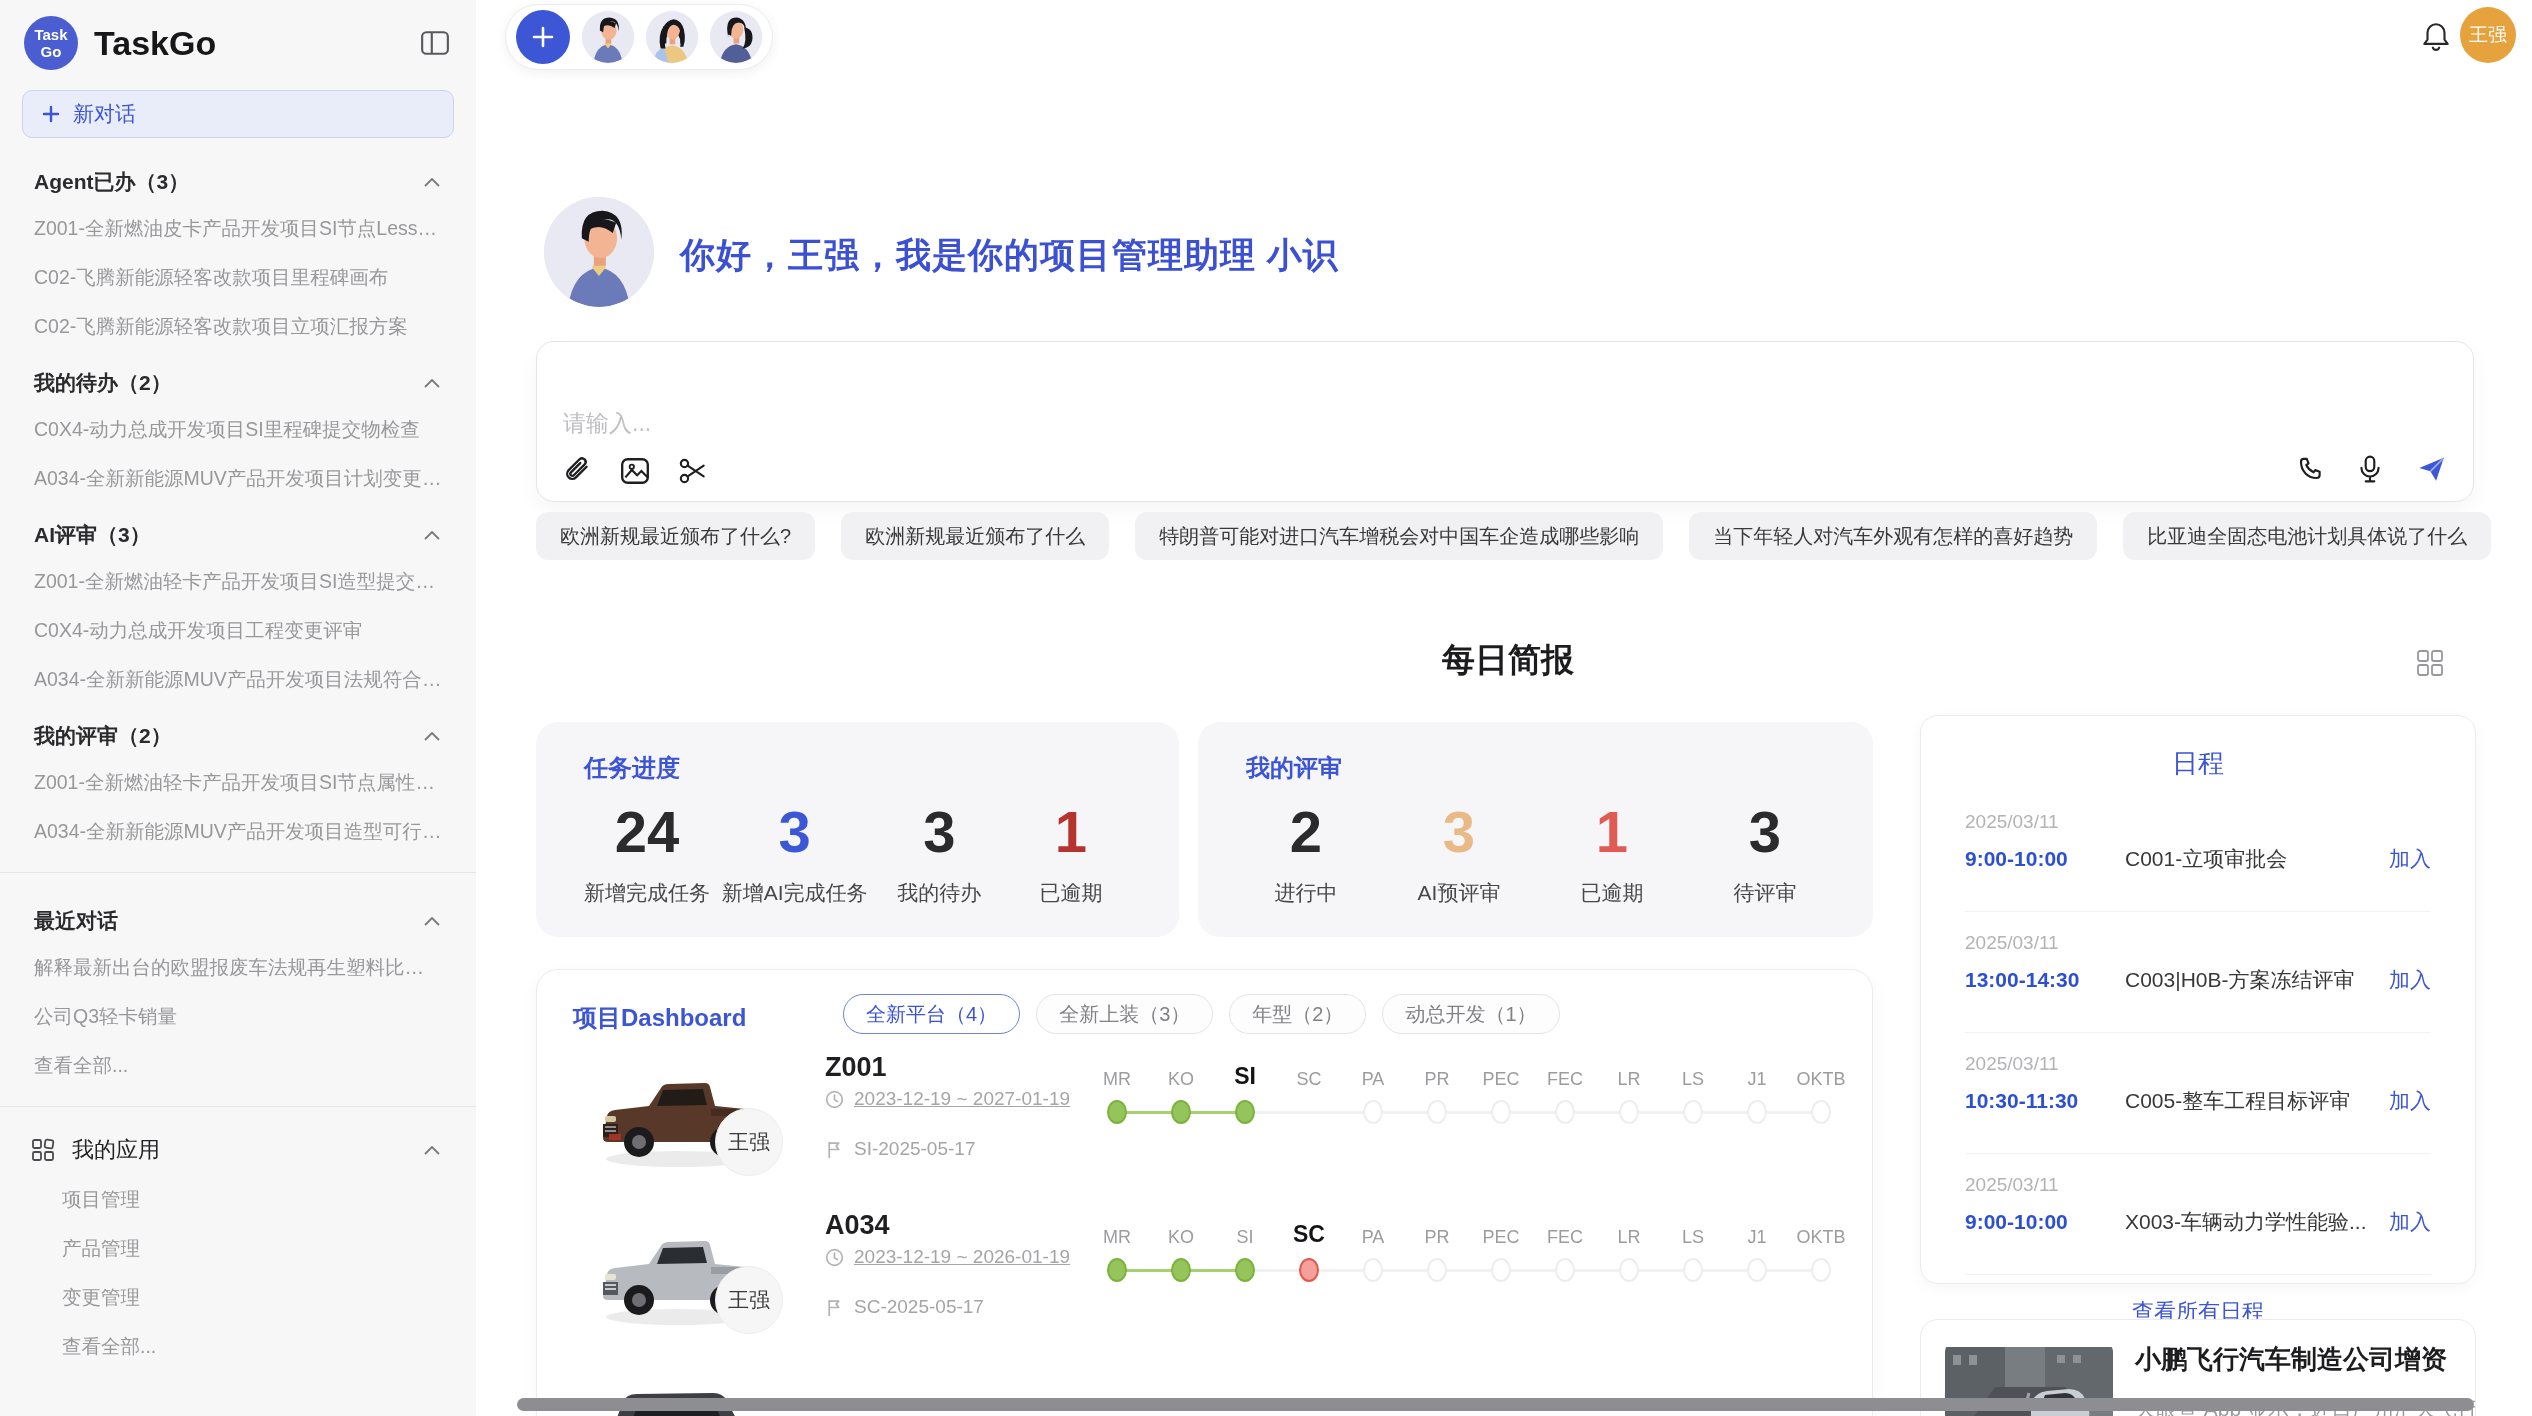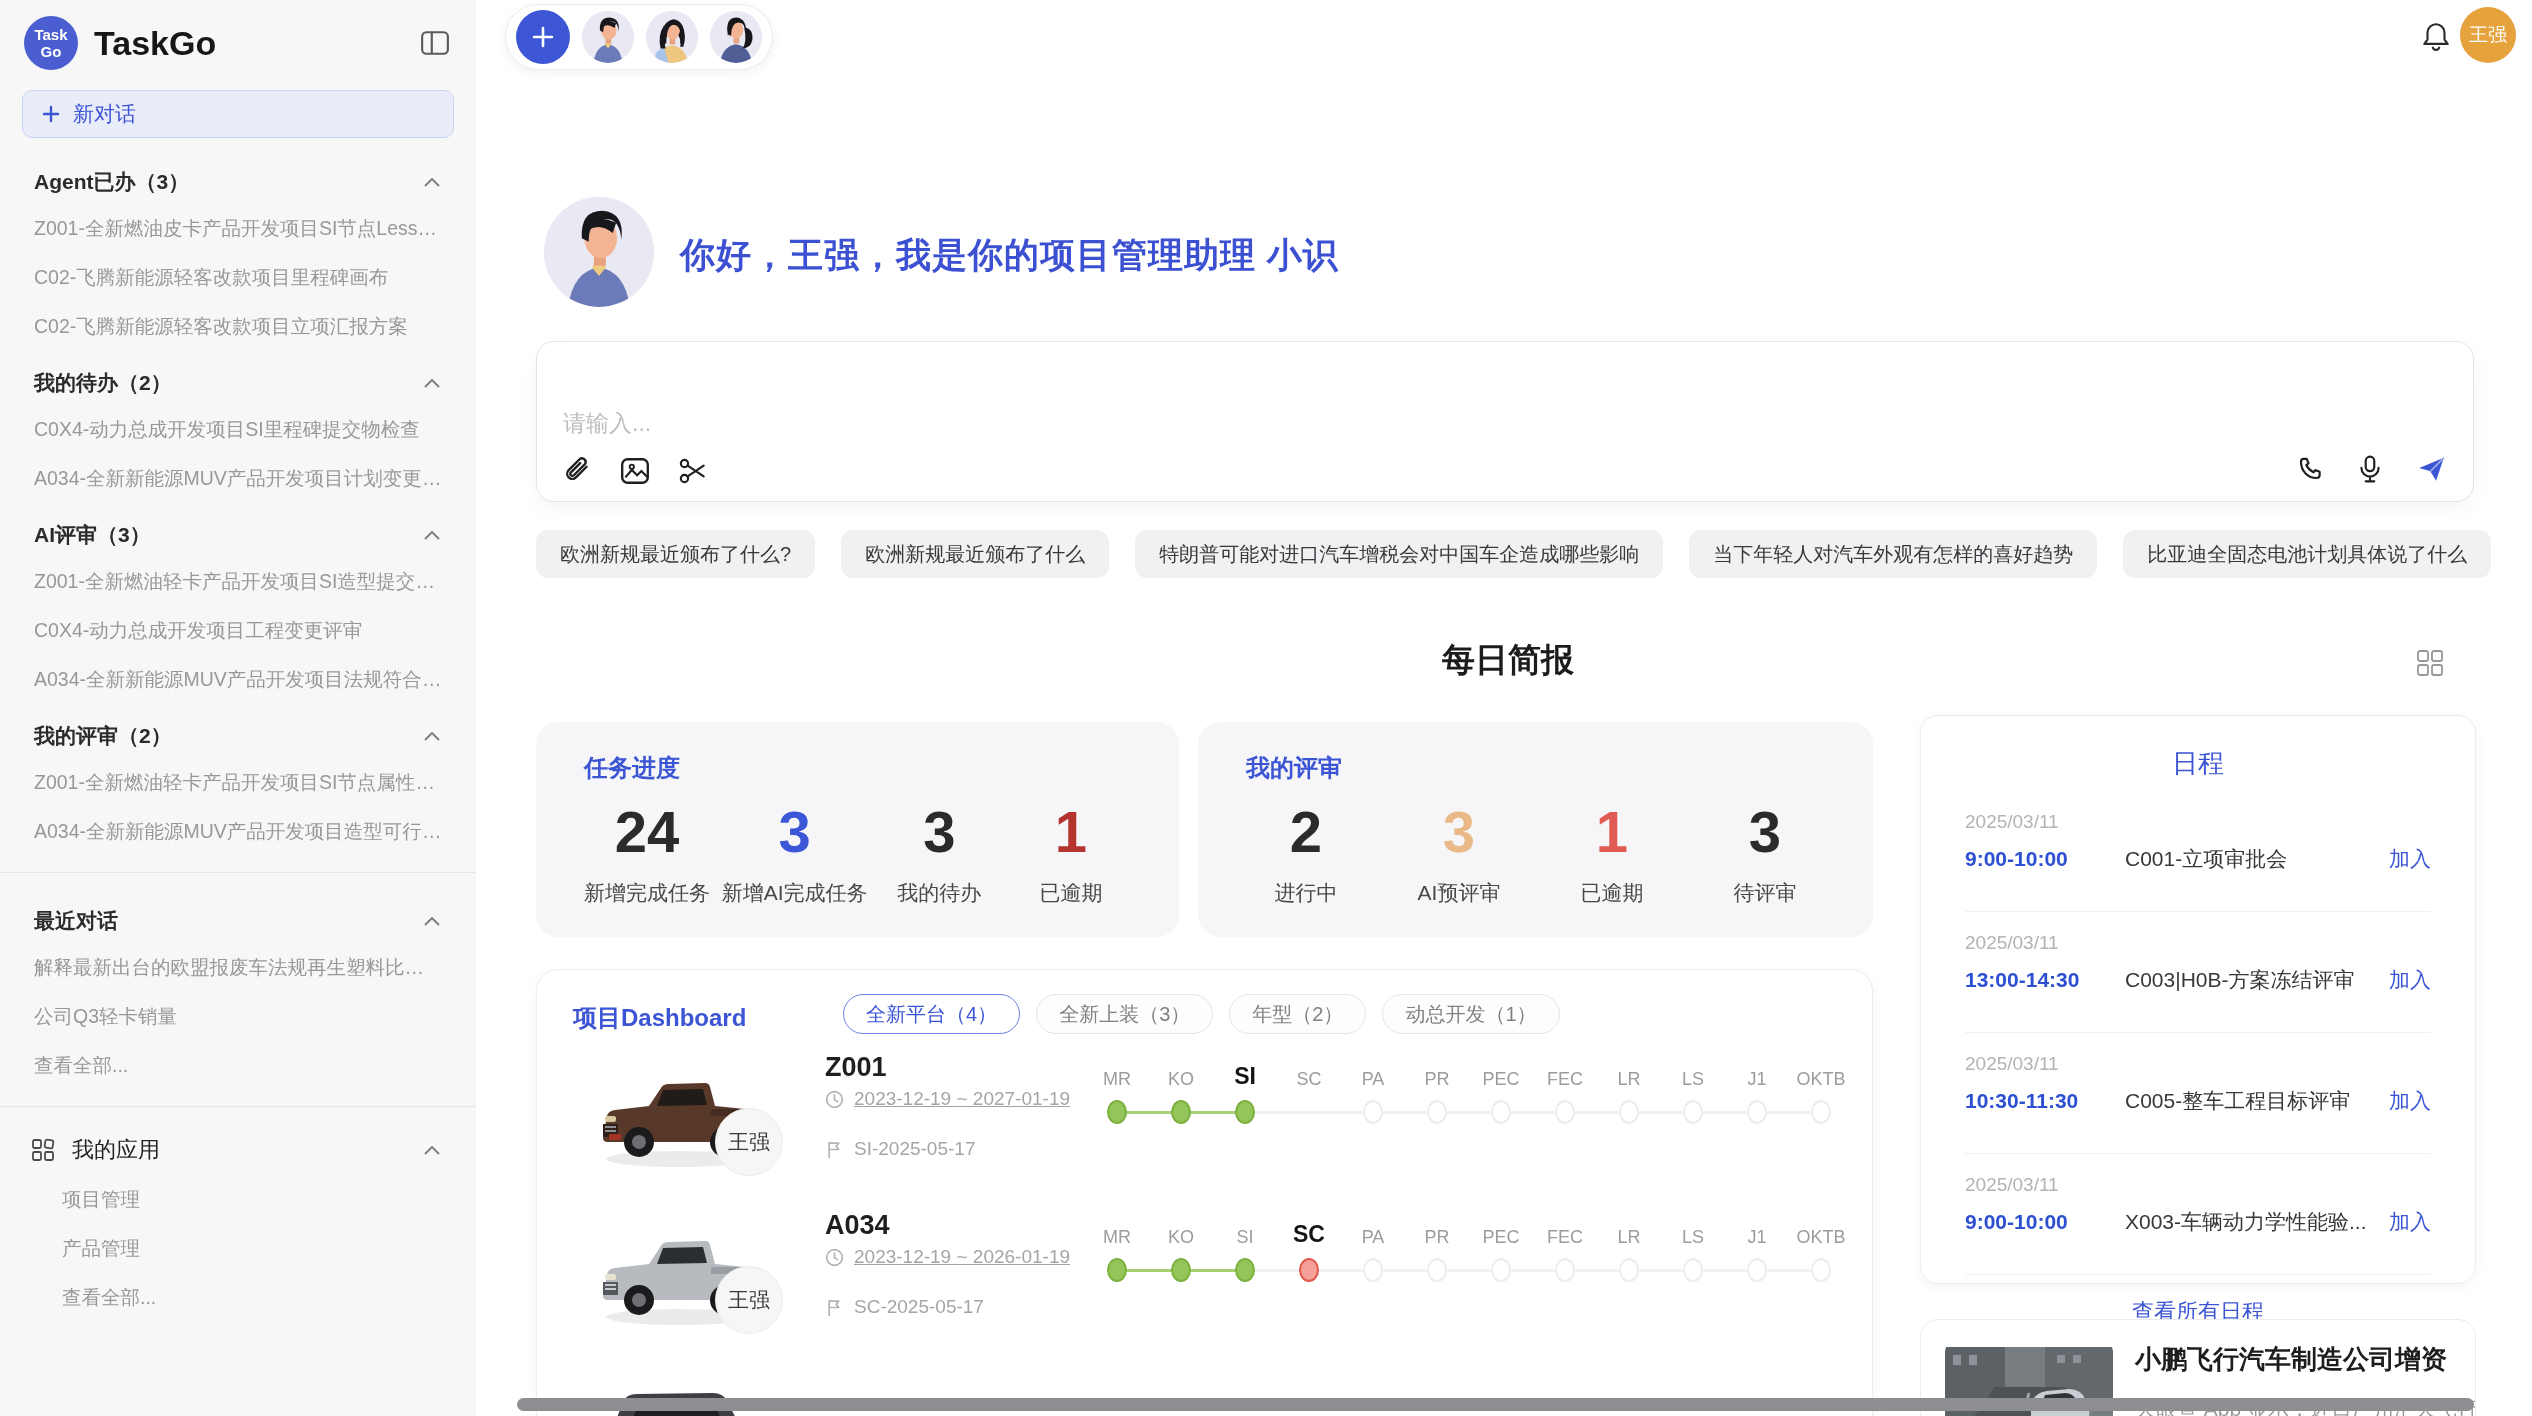--- a/index.html
+++ b/index.html
@@ -34,21 +34,21 @@
   .greet-avatar{position:absolute;left:68px;top:197px;width:110px;height:110px;border-radius:50%;overflow:hidden;background:#e9e9f3;}
   .greet-text{position:absolute;left:204px;top:232px;font-size:35px;font-weight:700;color:#3c50d2;letter-spacing:1px;}
   
   .composer{position:absolute;left:60px;top:341px;width:1938px;height:161px;border:1.5px solid #e4e4e7;
     border-radius:18px;background:#fff;box-shadow:0 8px 20px rgba(0,0,0,.04);}
   .composer .ph{position:absolute;left:26px;top:66px;font-size:23px;color:#bfbfc3;}
   .comp-left{position:absolute;left:24px;bottom:14px;display:flex;gap:26px;align-items:center;}
   .comp-right{position:absolute;right:26px;bottom:16px;display:flex;gap:30px;align-items:center;}
   .icon-btn{cursor:pointer;}
   
-  .chips{position:absolute;left:60px;top:530px;display:flex;gap:26px;}
+  .chips{position:absolute;left:60px;top:512px;display:flex;gap:26px;}
   .chip{height:48px;line-height:48px;padding:0 24px;background:#f1f1f3;border-radius:12px;font-size:20px;
     color:#39393c;white-space:nowrap;cursor:pointer;}
   
   .brief-title{position:absolute;left:60px;top:638px;width:1944px;text-align:center;font-size:33px;font-weight:700;color:#1c1c1e;}
   .grid-toggle{position:absolute;left:1939px;top:648px;cursor:pointer;}
   .stat-card{position:absolute;top:722px;height:215px;background:#f6f6f8;border-radius:22px;padding:30px 48px 0;}
   .stat-card .sc-title{font-size:24px;color:#3c55d5;font-weight:600;}
   .sc-stats{display:flex;justify-content:space-between;margin-top:14px;}
   .stat{text-align:center;min-width:120px;}
   .stat .v{font-size:58px;font-weight:700;}
@@ -244,20 +244,21 @@
       </svg>
       <span>我的应用</span>
       <span class="grow"></span>
       <svg width="16" height="9" viewBox="0 0 16 9">
         <polyline points="1,8 8,1 15,8" fill="none" stroke="#7a7a7e" stroke-width="1.8"></polyline>
       </svg>
     </div>
     <div id="apps-items">
         <div class="app-sub">项目管理</div>
         <div class="app-sub">产品管理</div>
+        <div class="app-sub">变更管理</div>
         <div class="app-sub">查看全部...</div>
       </div>
 
   </div>
 </aside>
 
 <div class="main">
 
   <div class="topbar-pill">
     <div class="plus-btn">

